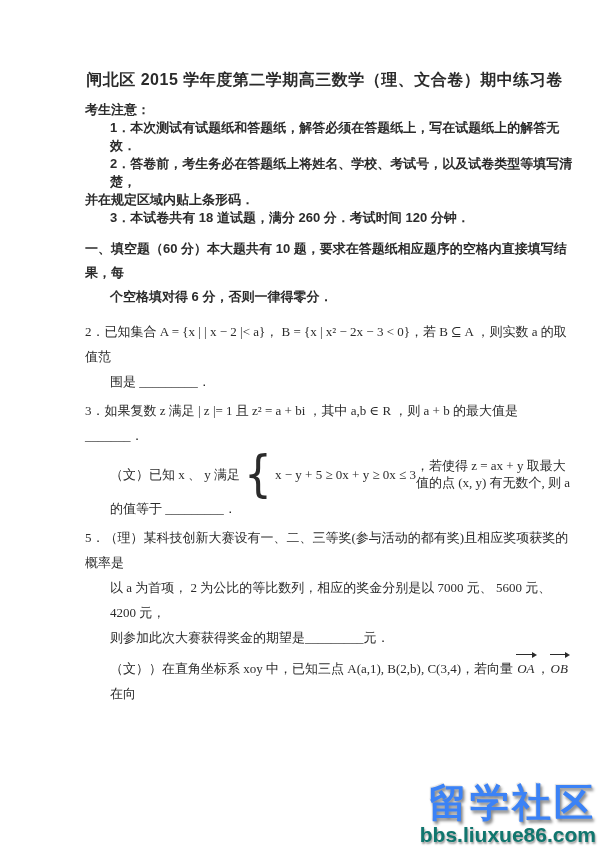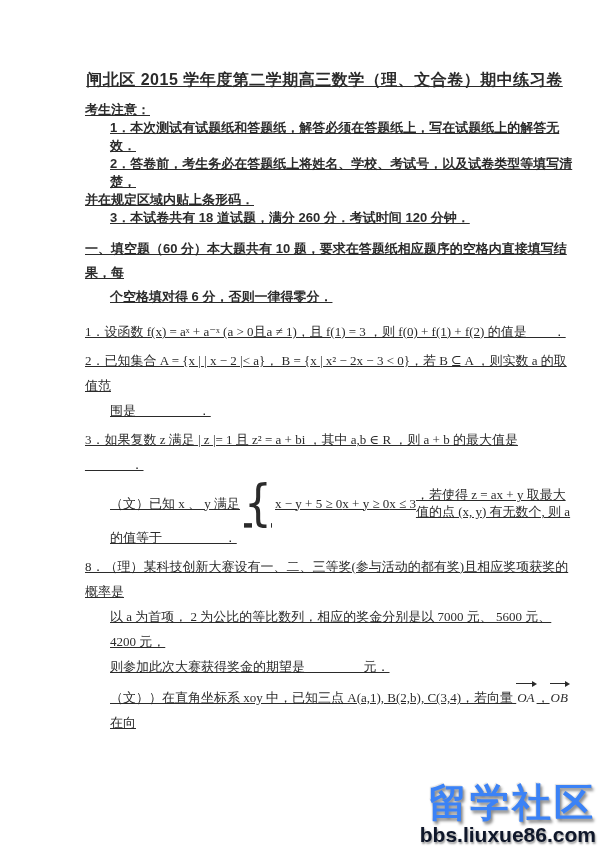--- a/index.html
+++ b/index.html
@@ -1,21 +1,21 @@
 <!DOCTYPE html>
 <html><head>
 <meta charset="utf-8">
 <style>
   html,body{margin:0;padding:0;}
   body{
     width:600px;height:848px;position:relative;background:#ffffff;overflow:hidden;
     font-family:"Liberation Serif","DejaVu Serif",serif;
     color:#2b2b2b;font-size:13px;
   }
-  .page{position:absolute;inset:0;padding:70px 26px 0 85px;box-sizing:border-box;text-decoration:underline;}
+  .page{position:absolute;inset:0;padding:70px 26px 0 85px;box-sizing:border-box;}
   .title{
     font-family:"Liberation Sans","DejaVu Sans",sans-serif;
     font-weight:bold;font-size:16px;text-align:center;margin:0 0 10px -10px;
     white-space:nowrap;letter-spacing:0.5px;
   }
   .bold-sans{font-family:"Liberation Sans","DejaVu Sans",sans-serif;font-weight:bold;}
   .nline{line-height:18px;}
   .ind{margin-left:25px;}
   .sec{line-height:24px;}
   .gap-sm{height:10px;}
@@ -31,21 +31,21 @@
   .cases-row{display:flex;align-items:center;margin-left:25px;line-height:17px;}
   .brace{font-family:"DejaVu Sans",sans-serif;font-size:44px;font-weight:400;
     transform:scaleY(1.12);line-height:1;margin:0 3px 0 4px;}
   .case-col{display:flex;flex-direction:row;}
   .case-col span{line-height:17px;}
   .cases-post{flex:1;line-height:17px;}
   .wm{position:absolute;right:4px;bottom:2px;text-align:right;
     font-family:"Liberation Sans","DejaVu Sans",sans-serif;font-weight:bold;}
   .wm-1{font-size:39px;line-height:42px;color:#3b82f6;letter-spacing:3px;
     text-shadow:2px 3px 3px #8d8d8d,-1px -1px 1px #e2e2e2,1px 1px 0 #cfcfcf;}
-  .wm-2{font-size:21px;line-height:22px;color:#0f172a;
+  .wm-2{font-size:21px;line-height:22px;color:#0f766e;
     text-shadow:1px 2px 2px #9d9d9d,0 0 1px #d5d5d5;}
 </style>
 </head>
 <body>
 
 <div class="page">
 
   <div class="title">闸北区 2015 学年度第二学期高三数学（理、文合卷）期中练习卷</div>
 
   <div class="nline bold-sans">考生注意：</div>
@@ -54,23 +54,20 @@
   <div class="nline bold-sans">并在规定区域内贴上条形码．</div>
   <div class="nline bold-sans ind">3．本试卷共有 18 道试题，满分 260 分．考试时间 120 分钟．</div>
 
   <div class="gap-sm"></div>
 
   <div class="sec bold-sans">一、填空题（60 分）本大题共有 10 题，要求在答题纸相应题序的空格内直接填写结果，每</div>
   <div class="sec bold-sans ind">个空格填对得 6 分，否则一律得零分．</div>
 
   <div class="gap-md"></div>
 
-  <div class="q">
-    <div class="qline">1．设函数 f(x) = aˣ + a⁻ˣ (a &gt; 0且a ≠ 1)，且 f(1) = 3 ，则 f(0) + f(1) + f(2) 的值是____．</div>
-  </div>
 
   <div class="q">
     <div class="qline">2．已知集合 A = {x | | x − 2 |&lt; a}， B = {x | x² − 2x − 3 &lt; 0}，若 B ⊆ A ，则实数 a 的取值范</div>
     <div class="qline ind">围是 _________．</div>
   </div>
 
   <div class="q">
     <div class="qline">3．如果复数 z 满足 | z |= 1 且 z² = a + bi ，其中 a,b ∈ R ，则 a + b 的最大值是_______．</div>
   </div>
 
@@ -83,21 +80,21 @@
         <span>x − y + 5 ≥ 0</span>
         <span>x + y ≥ 0</span>
         <span>x ≤ 3</span>
       </span>
       <span class="cases-post">，若使得 z = ax + y 取最大值的点 (x, y) 有无数个, 则 a</span>
     </div>
     <div class="qline ind">的值等于 _________．</div>
   </div>
 
   <div class="q">
-    <div class="qline">8．（理）某科技创新大赛设有一、二、三等奖(参与活动的都有奖)且相应奖项获奖的概率是</div>
+    <div class="qline">5．（理）某科技创新大赛设有一、二、三等奖(参与活动的都有奖)且相应奖项获奖的概率是</div>
     <div class="qline ind">以 a 为首项， 2 为公比的等比数列，相应的奖金分别是以 7000 元、 5600 元、 4200 元，</div>
     <div class="qline ind">则参加此次大赛获得奖金的期望是_________元．</div>
   </div>
 
   <div class="q">
     <div class="qline ind"><span>（文））在直角坐标系 xoy 中，已知三点 A(a,1), B(2,b), C(3,4)，若向量 </span><span class="vec">OA</span><span>，</span><span class="vec">OB</span><span> 在向</span></div>
 
   </div>
 
 </div>

